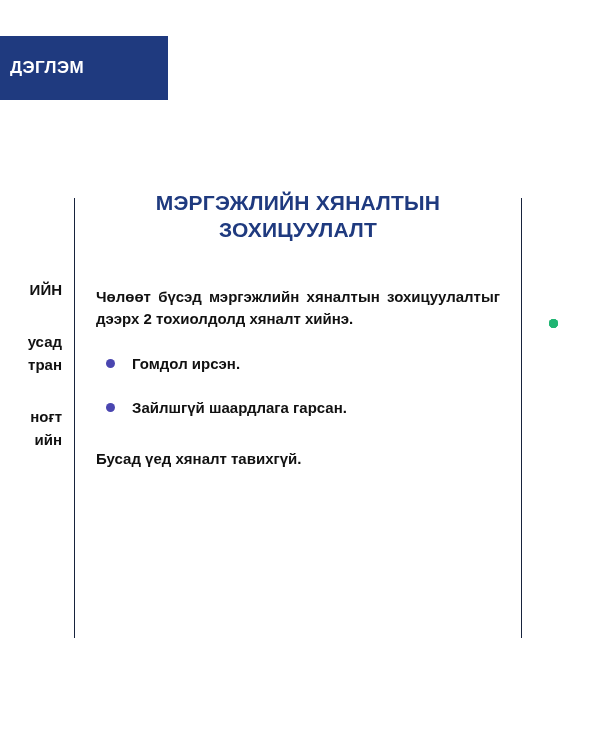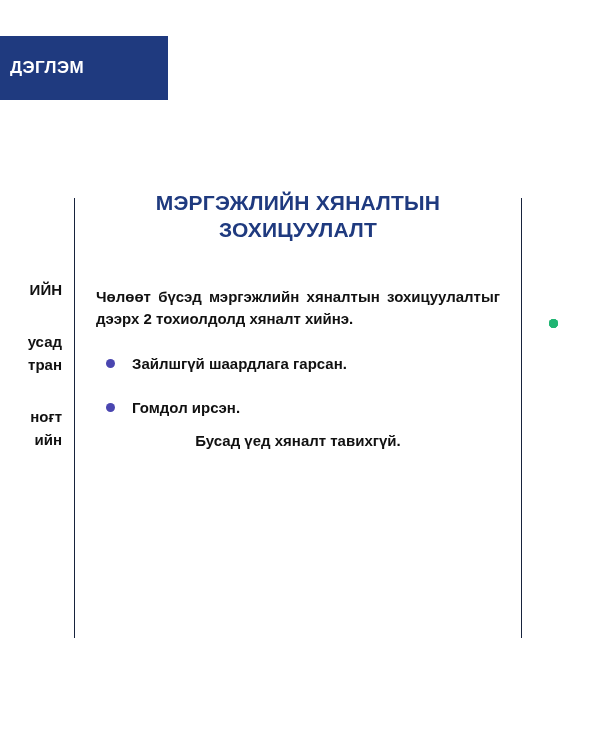--- a/index.html
+++ b/index.html
@@ -95,21 +95,21 @@
   .column-left .col-body { margin-top: 62px; }
   .column-right .col-body { margin-top: 56px; }
 
   .para {
     color: #111111;
     font-size: 15px;
     line-height: 1.5;
     text-align: justify;
     margin: 0;
   }
-  .para.last { margin-top: 12px; text-align: center; }
+  .para.last { margin-top: 30px; text-align: left; }
 
   .bullet-list {
     list-style: none;
     margin: 22px 0 0 0;
     padding: 0;
   }
   .bullet-item {
     position: relative;
     padding-left: 36px;
     margin-bottom: 22px;
@@ -164,25 +164,25 @@
 
   <div class="column column-middle">
     <div class="col-heading">МЭРГЭЖЛИЙН ХЯНАЛТЫН ЗОХИЦУУЛАЛТ</div>
 
     <div class="col-body">
       <p class="para">Чөлөөт бүсэд мэргэжлийн хяналтын зохицуулалтыг дээрх 2 тохиолдолд хяналт хийнэ.</p>
 
       <ul class="bullet-list">
         <li class="bullet-item">
           <span class="bullet-dot"></span>
-          <span>Зайлшгүй шаардлага гарсан.</span>
+          <span>Гомдол ирсэн.</span>
         </li>
         <li class="bullet-item">
           <span class="bullet-dot"></span>
-          <span>Гомдол ирсэн.</span>
+          <span>Зайлшгүй шаардлага гарсан.</span>
         </li>
       </ul>
 
       <p class="para last">Бусад үед хяналт тавихгүй.</p>
     </div>
   </div>
 
   <div class="column column-right">
     <div class="col-heading">ХӨД</div>
 

